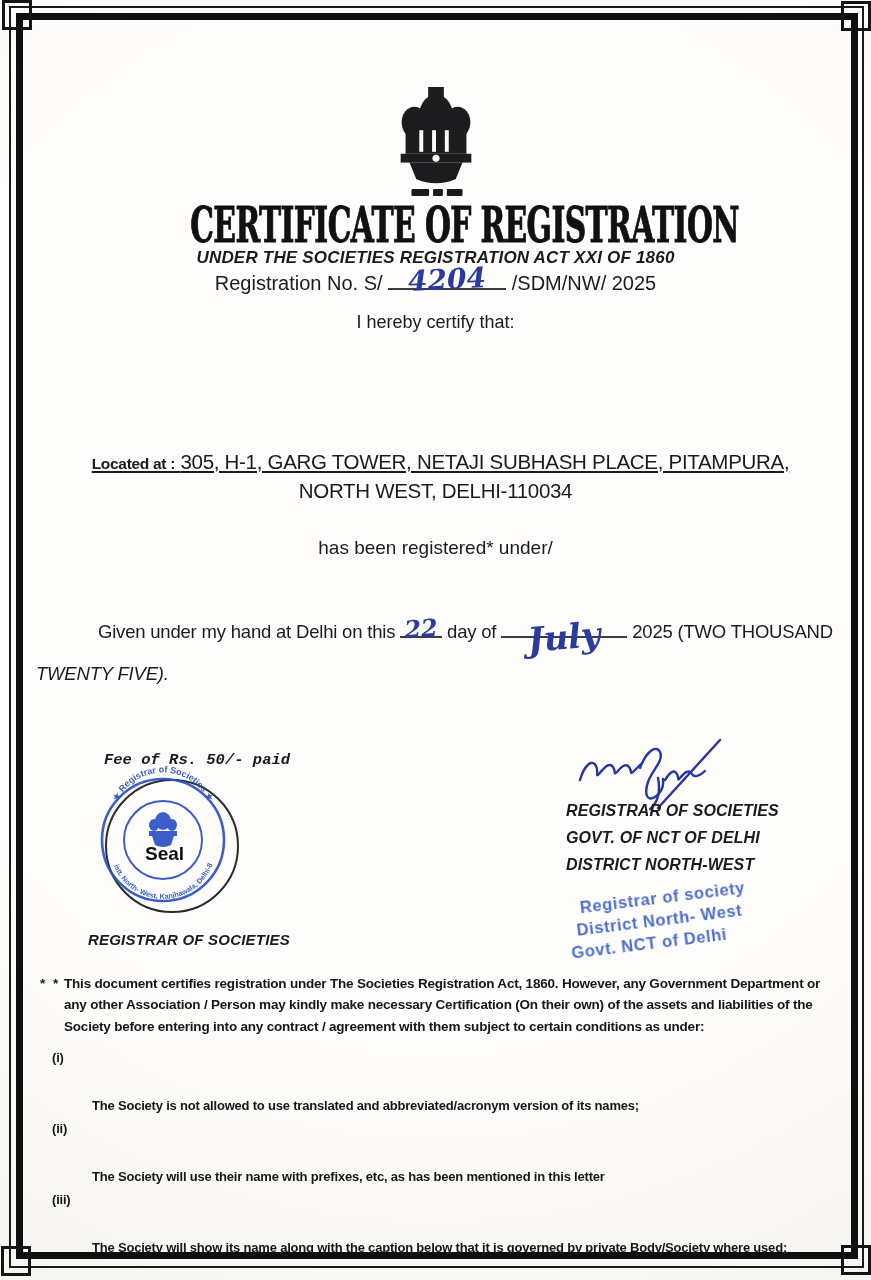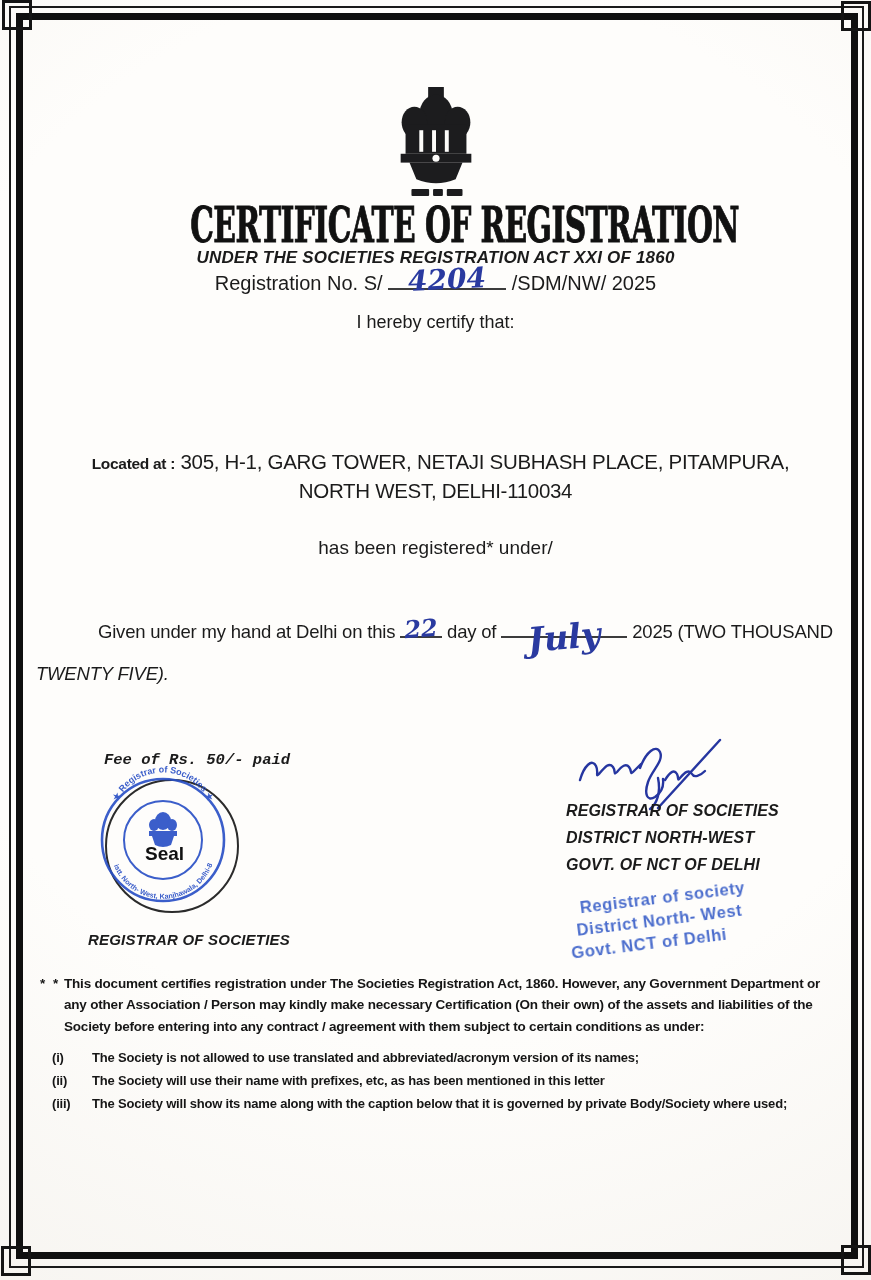--- a/index.html
+++ b/index.html
@@ -58,21 +58,21 @@
   .inkstamp div:nth-child(2){margin-left:-6px;}
   .inkstamp div:nth-child(3){margin-left:-14px;}
 
   .footnote{position:absolute;left:40px;top:973px;width:800px;display:flex;
             font-size:13.5px;font-weight:bold;line-height:1.58;letter-spacing:-.2px;color:#161616;}
   .footnote .marker{min-width:24px;letter-spacing:2px;}
   .conds{position:absolute;left:52px;top:1049px;right:16px;font-size:13px;font-weight:bold;
          line-height:1.45;letter-spacing:-.2px;color:#161616;}
   .cond{display:flex;margin-bottom:4px;}
   .cond .num{min-width:40px;}
-  .cond .txt{flex:1;}
+  .cond .txt{flex:1;margin-top:48px;}
 </style>
 </head>
 <body>
 
 <div id="page">
 
   <div class="frame-thin"></div>
   <div class="frame-thick"></div>
   <div class="corner tl"></div>
   <div class="corner tr"></div>
@@ -108,21 +108,21 @@
   <div class="center subtitle">UNDER THE SOCIETIES REGISTRATION ACT XXI OF 1860</div>
 
   <div class="center regline">
     <span>Registration No. S/</span>
     <span class="fill-line w-regno"><span class="hw">4204</span></span>
     <span>/SDM/NW/ 2025</span>
   </div>
 
   <div class="center certify">I hereby certify that:</div>
 
-  <div class="center locline" style="left:30px;right:20px;">
+  <div class="center locline" style="left:30px;right:20px;text-decoration:underline;">
     <span class="loclabel">Located at :</span>
     <span>305, H-1, GARG TOWER, NETAJI SUBHASH PLACE, PITAMPURA,</span>
   </div>
   <div class="center locline2">NORTH WEST, DELHI-110034</div>
 
   <div class="center registered">has been registered* under/</div>
 
   <div class="given1">
     <span>Given under my hand at Delhi on this</span>
     <span class="fill-line w-day"><span class="hw">22</span></span>
@@ -175,22 +175,22 @@
         <path d="M72,40 c6,-16 16,-24 20,-16 c4,9 -8,18 -12,30 c-4,12 -1,20 7,15 c6,-4 9,-10 8,-18"></path>
         <path d="M97,52 c5,-8 9,-11 12,-6 c2,4 0,8 3,4 c5,-6 9,-9 12,-4 c2,4 8,2 13,-3"></path>
         <path d="M152,12 L90,80"></path>
         <path d="M90,50 c3,14 -1,26 -8,31"></path>
       </g>
     </svg>
   </div>
 
   <div class="signblock">
     <div>REGISTRAR OF SOCIETIES</div>
+    <div>GOVT. OF NCT OF DELHI</div>
     <div>DISTRICT NORTH-WEST</div>
-    <div>GOVT. OF NCT OF DELHI</div>
   </div>
 
   <div class="inkstamp">
     <div>Registrar of society</div>
     <div>District North- West</div>
     <div>Govt. NCT of Delhi</div>
   </div>
 
   <div class="footnote">
     <span class="marker">* *</span>

